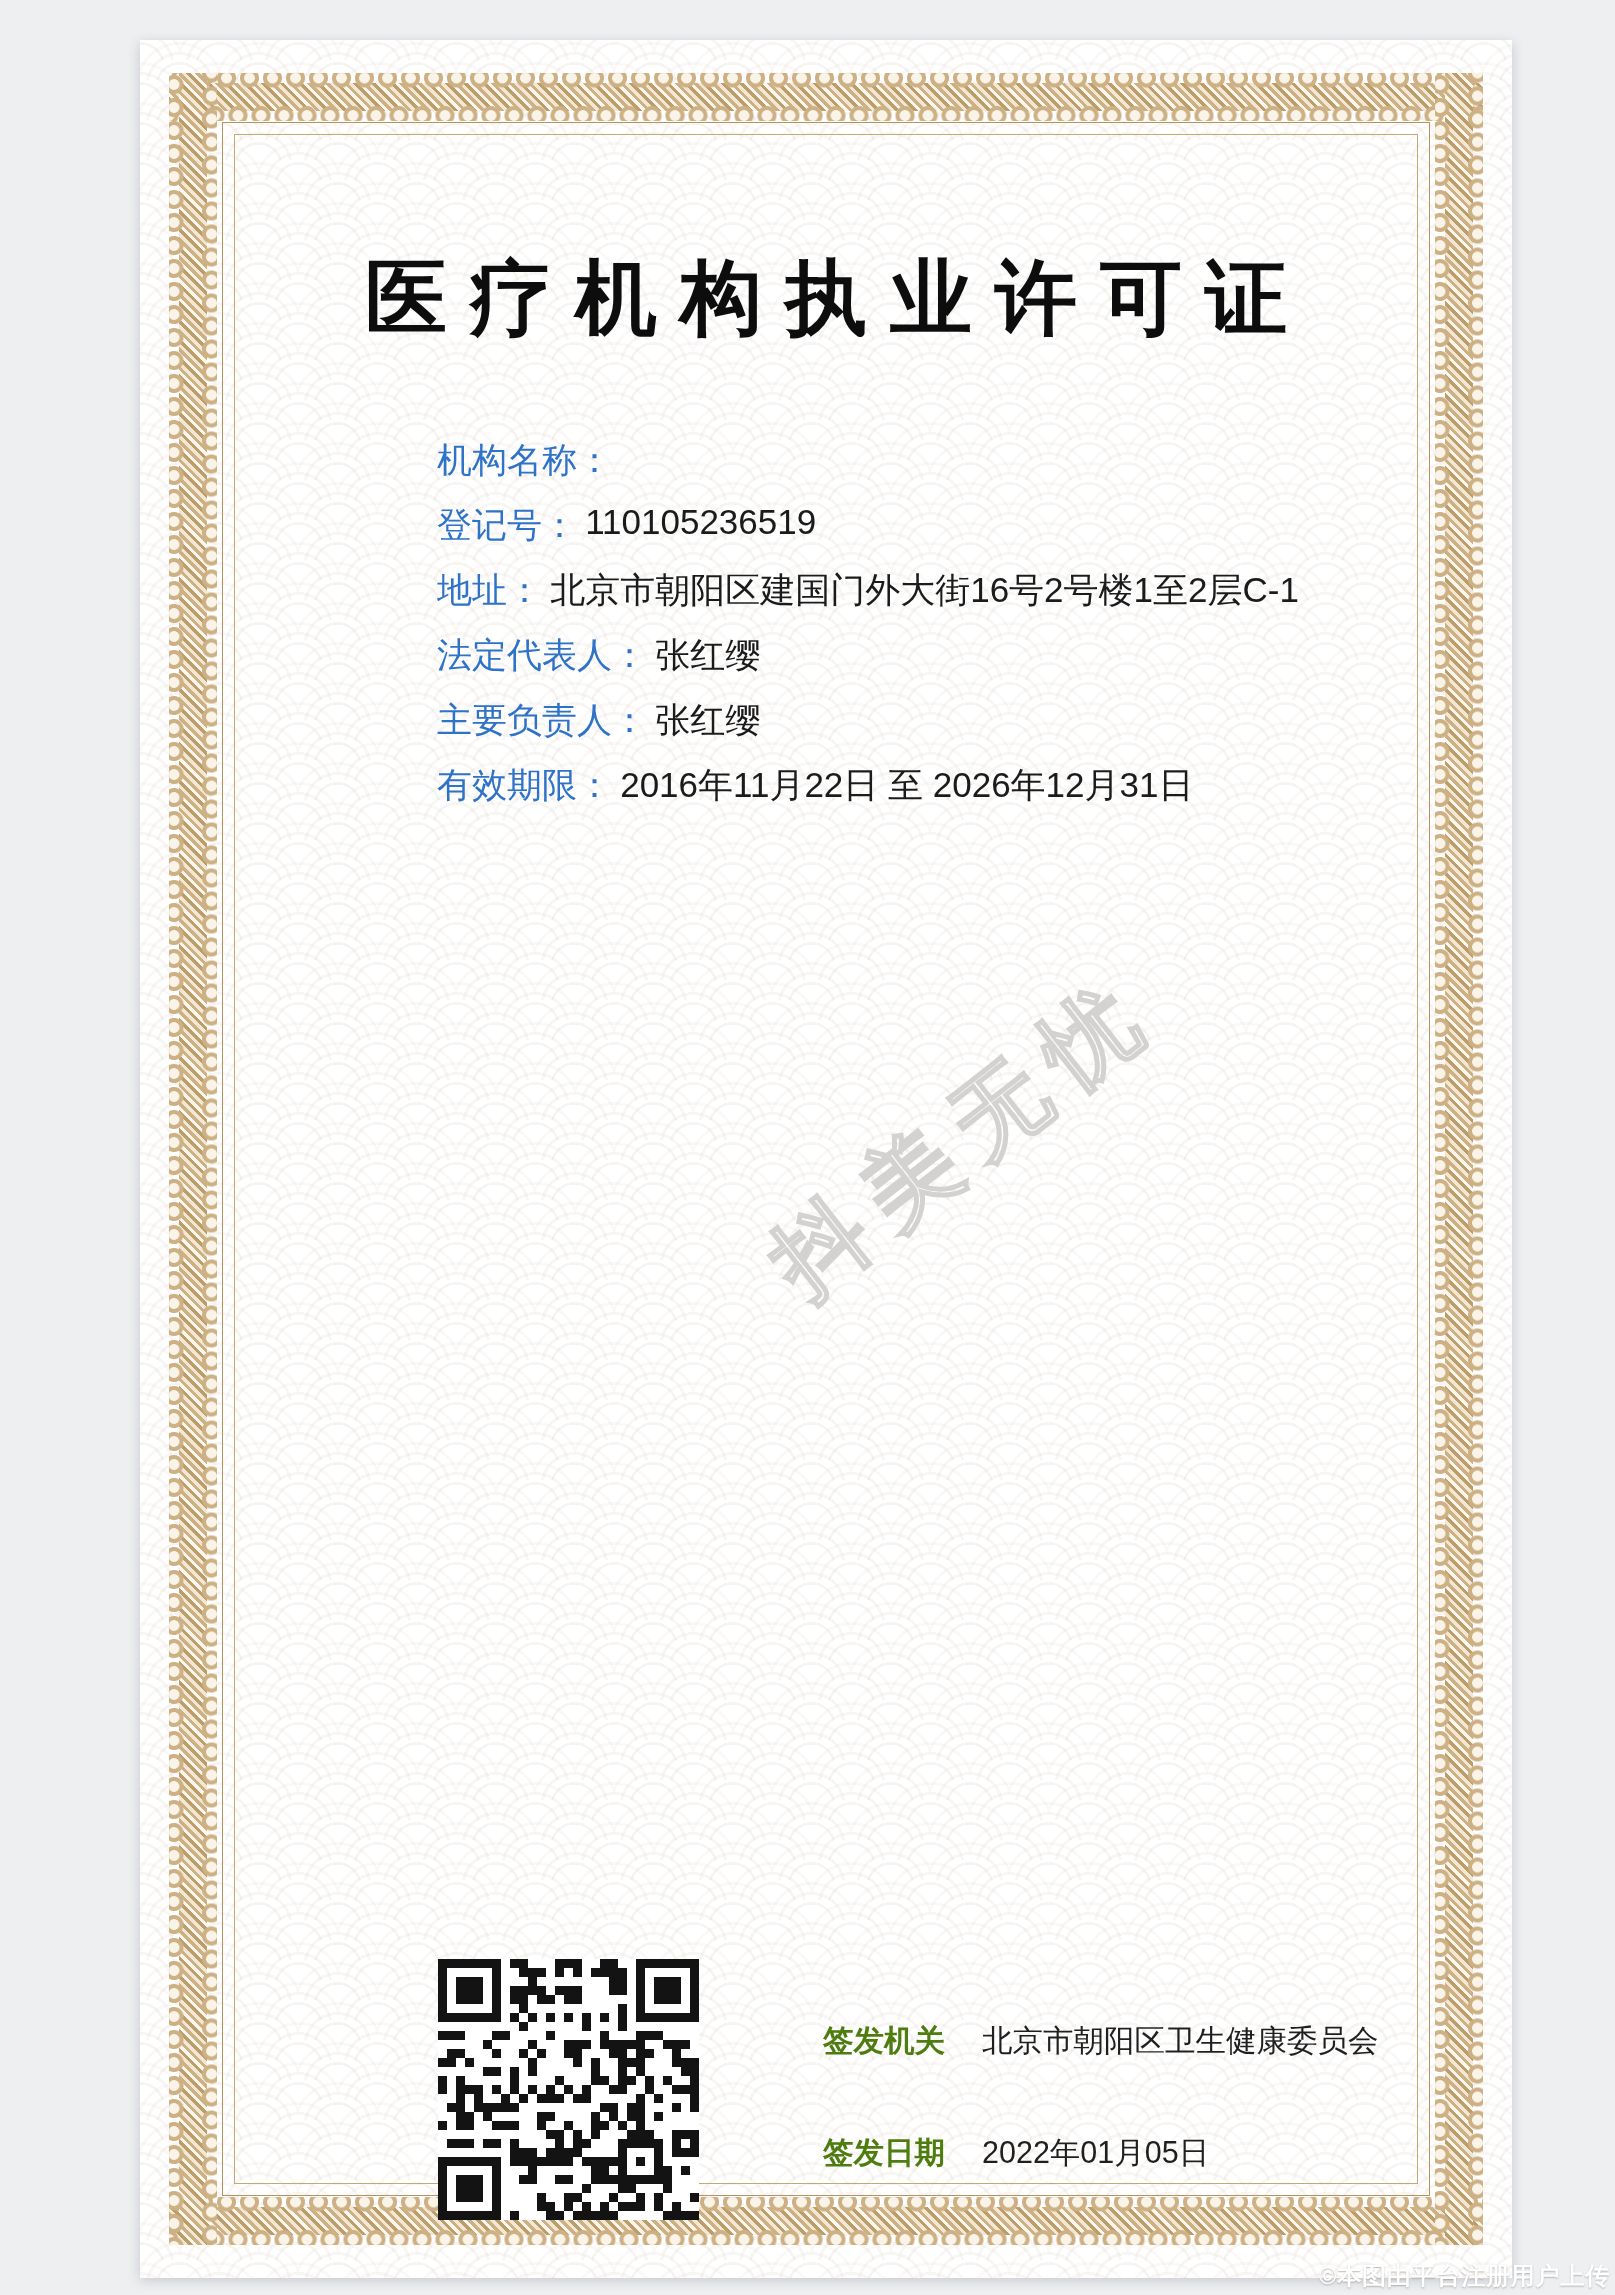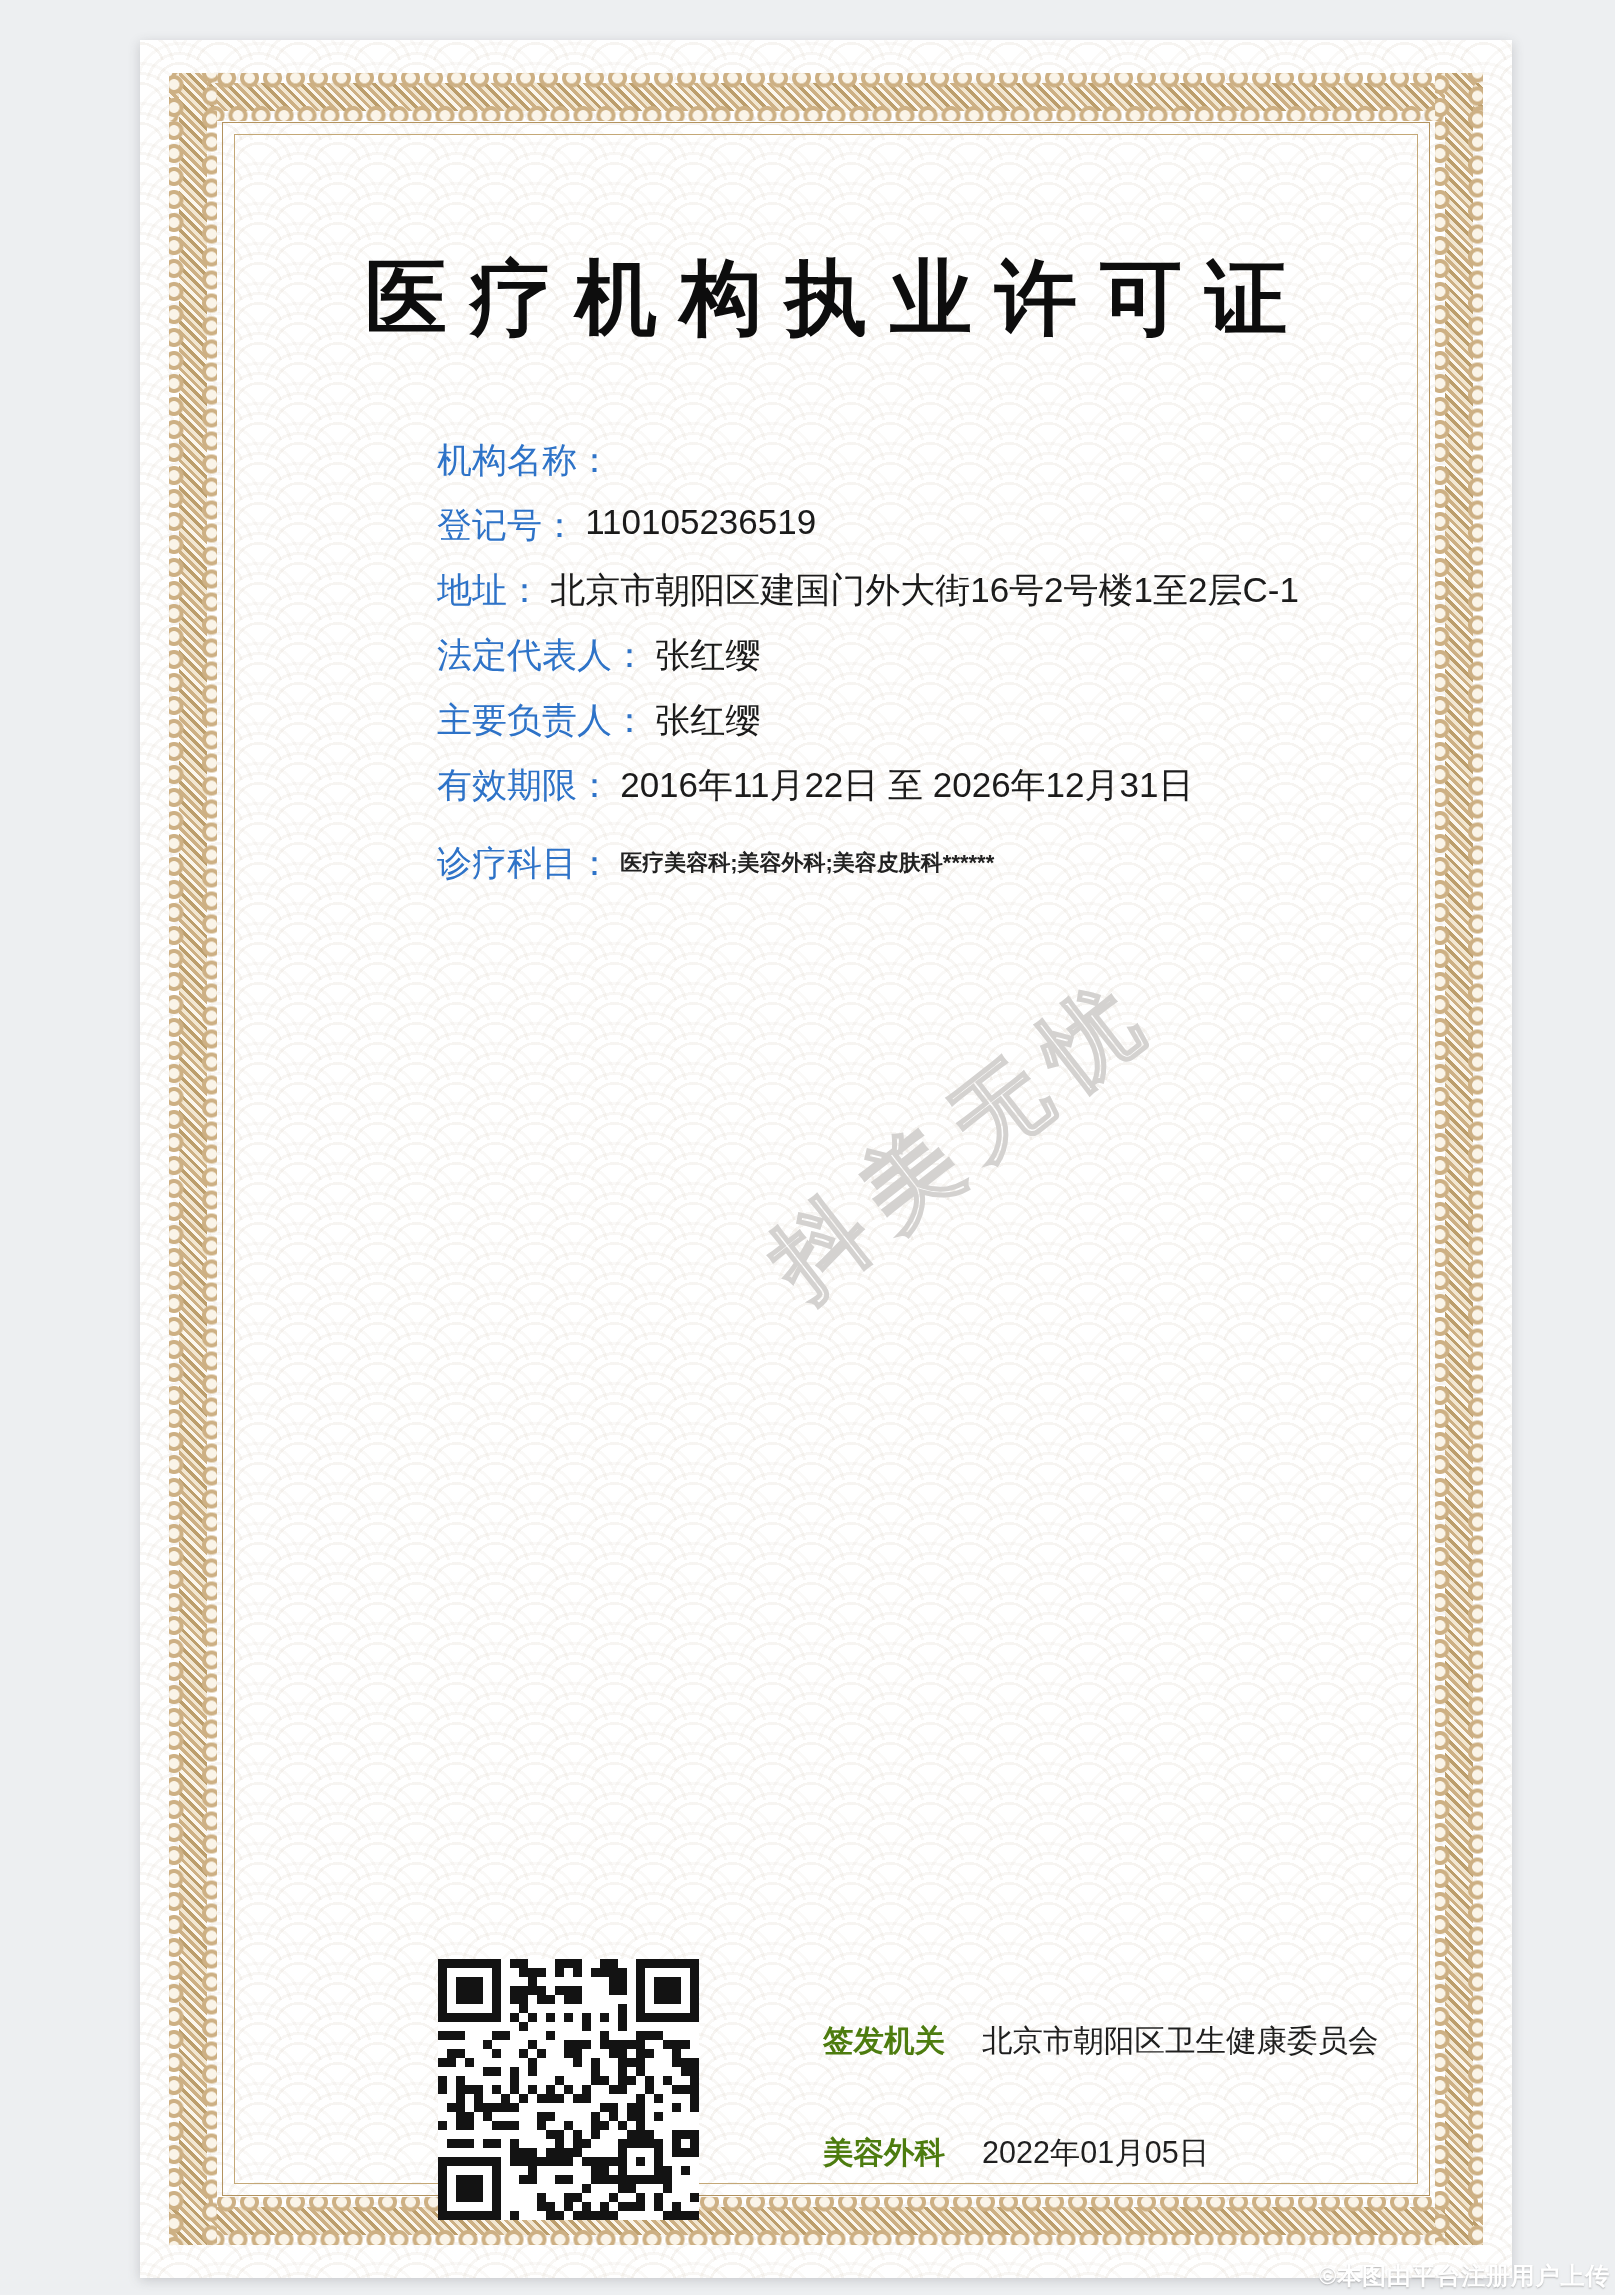--- a/index.html
+++ b/index.html
@@ -132,24 +132,20 @@
         <span class="lbl">法定代表人：</span>
         <span class="val">张红缨</span>
       </div>
       <div class="row">
         <span class="lbl">主要负责人：</span>
         <span class="val">张红缨</span>
       </div>
       <div class="row">
         <span class="lbl">有效期限：</span>
         <span class="val">2016年11月22日 至 2026年12月31日</span>
-      </div>
-      <div class="row row-subjects">
-        <span class="lbl">诊疗科目：</span>
-        <span class="val">医疗美容科;美容外科;美容皮肤科******</span>
       </div>
     </div>
 
     <svg class="qr" viewBox="0 0 29 29" shape-rendering="crispEdges" xmlns="http://www.w3.org/2000/svg">
         <rect x="0" y="0" width="29" height="29" fill="#ffffff"></rect>
         <rect x="0" y="0" width="1" height="1" fill="#131313"></rect>
         <rect x="1" y="0" width="1" height="1" fill="#131313"></rect>
         <rect x="2" y="0" width="1" height="1" fill="#131313"></rect>
         <rect x="3" y="0" width="1" height="1" fill="#131313"></rect>
         <rect x="4" y="0" width="1" height="1" fill="#131313"></rect>
@@ -528,21 +524,21 @@
         <rect x="26" y="28" width="1" height="1" fill="#131313"></rect>
         <rect x="27" y="28" width="1" height="1" fill="#131313"></rect>
         <rect x="28" y="28" width="1" height="1" fill="#131313"></rect>
       </svg>
 
     <div class="issue issue-authority">
       <span class="lbl">签发机关</span>
       <span class="val">北京市朝阳区卫生健康委员会</span>
     </div>
     <div class="issue issue-date">
-      <span class="lbl">美容外科</span>
+      <span class="lbl">签发日期</span>
       <span class="val">2022年01月05日</span>
     </div>
 
     <div class="watermark">抖美无忧</div>
   </div>
 
   <div class="corner-note">©本图由平台注册用户上传</div>
 </div>
 
 

